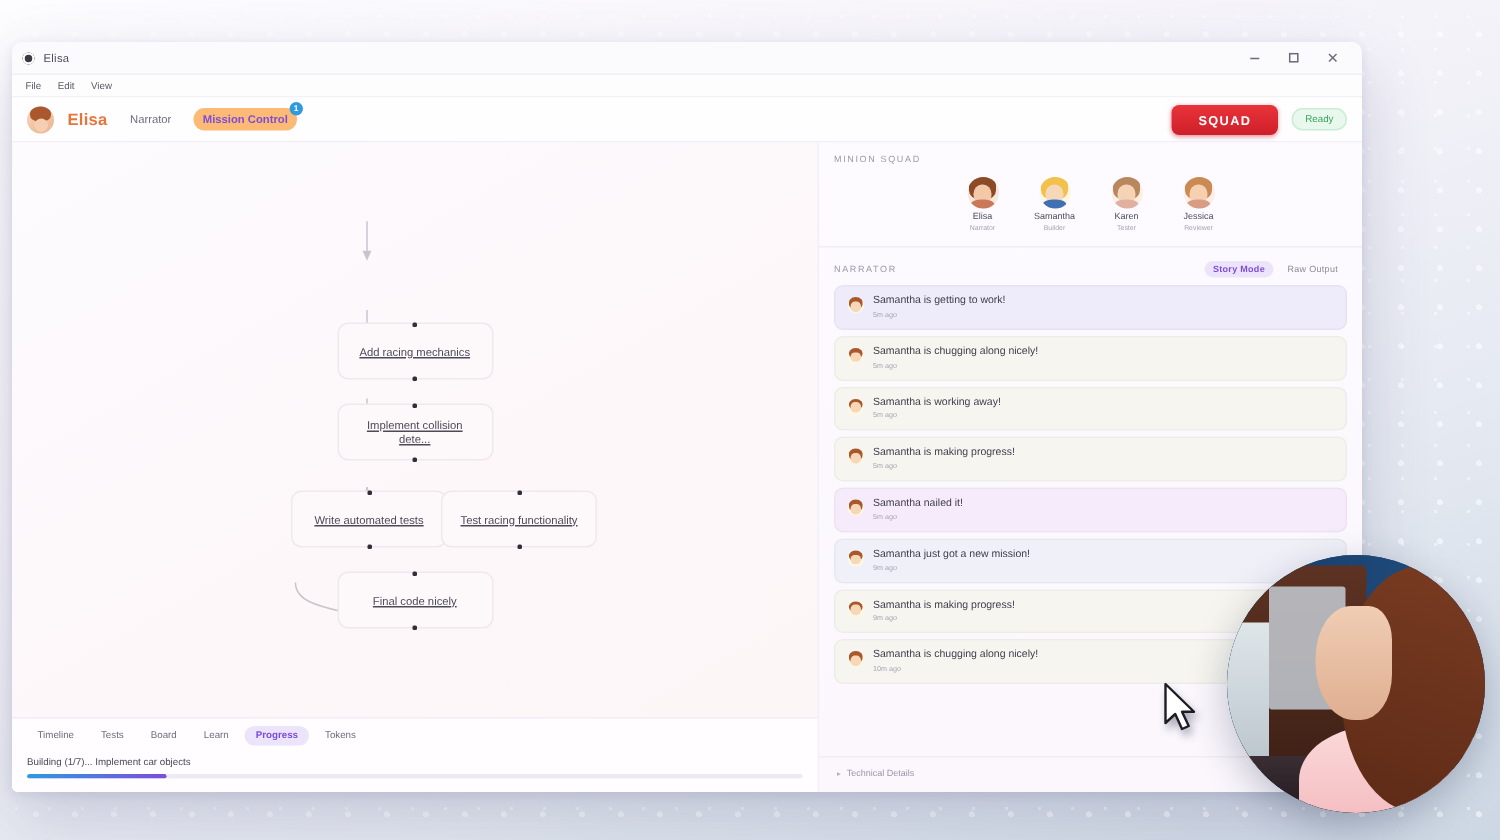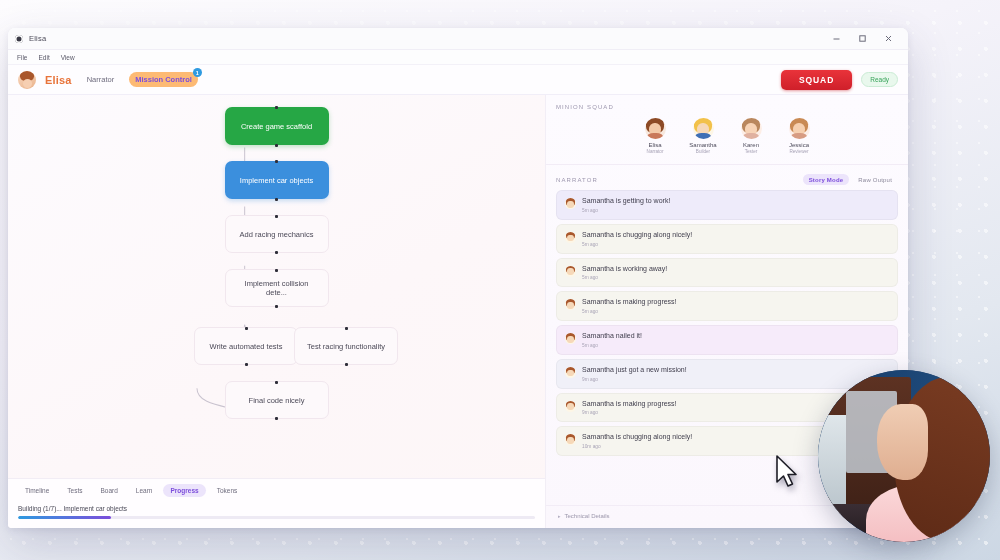--- a/index.html
+++ b/index.html
@@ -105,21 +105,21 @@
   .canvas { flex: 1; position: relative; overflow: hidden; }
 
   .node {
     position: absolute; border-radius: 7px;
     display: flex; align-items: center; justify-content: center;
     font-size: 7.5px; text-align: center; padding: 0 8px;
     width: 104px; height: 38px; left: 50%; margin-left: -52px;
   }
   .node.green { background: #26a745; color: #fff; box-shadow: 0 2px 5px rgba(38,167,69,.28); }
   .node.blue  { background: #3b8fdd; color: #fff; box-shadow: 0 2px 5px rgba(59,143,221,.28); }
-  .node.idle  { background: #fdf9fb; color: #4c4a58; border: 1px solid #f1e7ee; }
+  .node.idle  { background: #fdf9fb; color: #4c4a58; border: 1px solid #f1e7ee; text-decoration: underline; }
   .node.n-tests { left: 186px; margin-left: 0; width: 104px; }
   .node.n-race  { left: 286px; margin-left: 0; width: 104px; }
 
   .port {
     position: absolute; width: 3px; height: 3px; background: #2f2f3a;
     left: 50%; margin-left: -1.5px; border-radius: 1px;
   }
   .port.top { top: -1.5px; } .port.bot { bottom: -1.5px; }
 
   svg.edges { position: absolute; inset: 0; width: 100%; height: 100%; pointer-events: none; }
@@ -277,31 +277,21 @@
           <g fill="#c9c3cf">
             <polygon points="238,72 235,66 241,66"></polygon>
             <polygon points="238,126 235,120 241,120"></polygon>
             <polygon points="238,180 235,174 241,174"></polygon>
             <polygon points="190,238 187,232 193,232"></polygon>
             <polygon points="305,238 302,232 308,232"></polygon>
             <polygon points="238,292 235,286 241,286"></polygon>
           </g>
         </svg>
 
-        <div class="node green" style="top:12px">
-          <span class="port top"></span>
-          <span>Create game scaffold</span>
-          <span class="port bot"></span>
-        </div>
-
-        <div class="node blue" style="top:66px">
-          <span class="port top"></span>
-          <span>Implement car objects</span>
-          <span class="port bot"></span>
-        </div>
+
 
         <div class="node idle" style="top:120px">
           <span class="port top"></span>
           <span>Add racing mechanics</span>
           <span class="port bot"></span>
         </div>
 
         <div class="node idle" style="top:174px">
           <span class="port top"></span>
           <span>Implement collision dete...</span>

